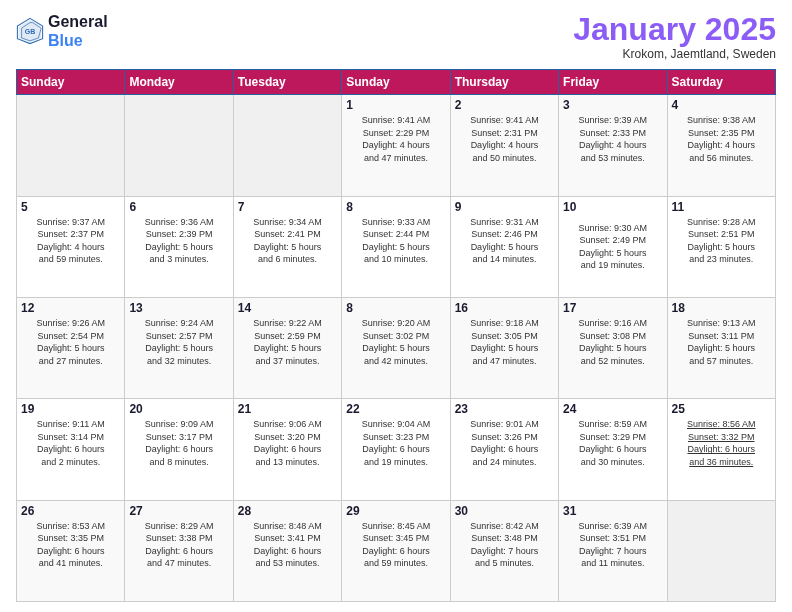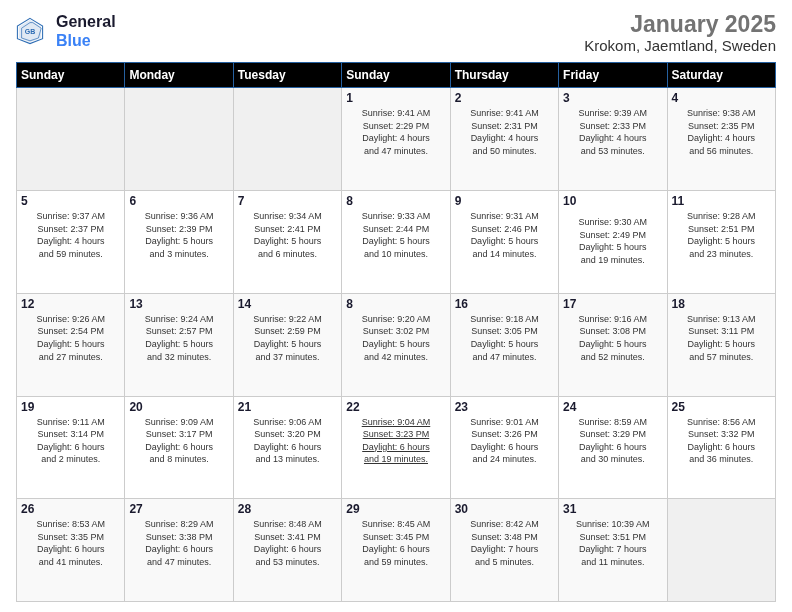--- a/index.html
+++ b/index.html
@@ -19,49 +19,49 @@
     }
     .header {
       display: flex;
       justify-content: space-between;
       align-items: flex-start;
       margin-bottom: 8px;
     }
     .logo {
       display: flex;
       align-items: center;
-      gap: 12px;
+      gap: 4px;
     }
     .logo-icon {
       width: 28px;
       height: 28px;
     }
     .title-block {
       text-align: right;
     }
     .title-block h1 {
-      font-size: 23px;
+      font-size: 32px;
       font-weight: bold;
-      color: #737373;
+      color: #8b5cf6;
       line-height: 1.1;
     }
     .title-block h2 {
-      font-size: 15px;
+      font-size: 12px;
       color: #333;
       font-weight: normal;
     }
     .calendar {
       flex: 1;
       border: 1px solid #ccc;
       border-collapse: collapse;
       width: 100%;
       table-layout: fixed;
     }
     .calendar thead tr th {
-      background: #000000;
+      background: #be185d;
       color: #fff;
       font-size: 12px;
       font-weight: bold;
       padding: 5px 4px;
       text-align: left;
       border: 1px solid #2560a0;
     }
     .calendar tbody tr td {
       border: 1px solid #ccc;
       vertical-align: top;
@@ -279,42 +279,42 @@
           </td>
           <td>
             <span class="day-number">21</span>
             <div class="day-info" style="white-space: pre-line;">Sunrise: 9:06 AM
 Sunset: 3:20 PM
 Daylight: 6 hours
 and 13 minutes.</div>
           </td>
           <td>
             <span class="day-number">22</span>
-            <div class="day-info" style="white-space: pre-line; text-decoration: underline;">Sunrise: 9:04 AM
+            <div class="day-info" style="white-space: pre-line;">Sunrise: 9:04 AM
 Sunset: 3:23 PM
 Daylight: 6 hours
 and 19 minutes.</div>
           </td>
           <td>
             <span class="day-number">23</span>
             <div class="day-info" style="white-space: pre-line;">Sunrise: 9:01 AM
 Sunset: 3:26 PM
 Daylight: 6 hours
 and 24 minutes.</div>
           </td>
           <td>
             <span class="day-number">24</span>
             <div class="day-info" style="white-space: pre-line;">Sunrise: 8:59 AM
 Sunset: 3:29 PM
 Daylight: 6 hours
 and 30 minutes.</div>
           </td>
           <td>
             <span class="day-number">25</span>
-            <div class="day-info" style="white-space: pre-line;">Sunrise: 8:56 AM
+            <div class="day-info" style="white-space: pre-line; text-decoration: underline;">Sunrise: 8:56 AM
 Sunset: 3:32 PM
 Daylight: 6 hours
 and 36 minutes.</div>
           </td>
         </tr>
         <tr>
           <td>
             <span class="day-number">26</span>
             <div class="day-info" style="white-space: pre-line;">Sunrise: 8:53 AM
 Sunset: 3:35 PM
@@ -344,21 +344,21 @@
           </td>
           <td>
             <span class="day-number">30</span>
             <div class="day-info" style="white-space: pre-line;">Sunrise: 8:42 AM
 Sunset: 3:48 PM
 Daylight: 7 hours
 and 5 minutes.</div>
           </td>
           <td>
             <span class="day-number">31</span>
-            <div class="day-info" style="white-space: pre-line;">Sunrise: 10:39 AM
+            <div class="day-info" style="white-space: pre-line;">Sunrise: 6:39 AM
 Sunset: 3:51 PM
 Daylight: 7 hours
 and 11 minutes.</div>
           </td>
           <td class="empty-cell"></td>
         </tr>
       </tbody>
   </table>
 </div>
 

